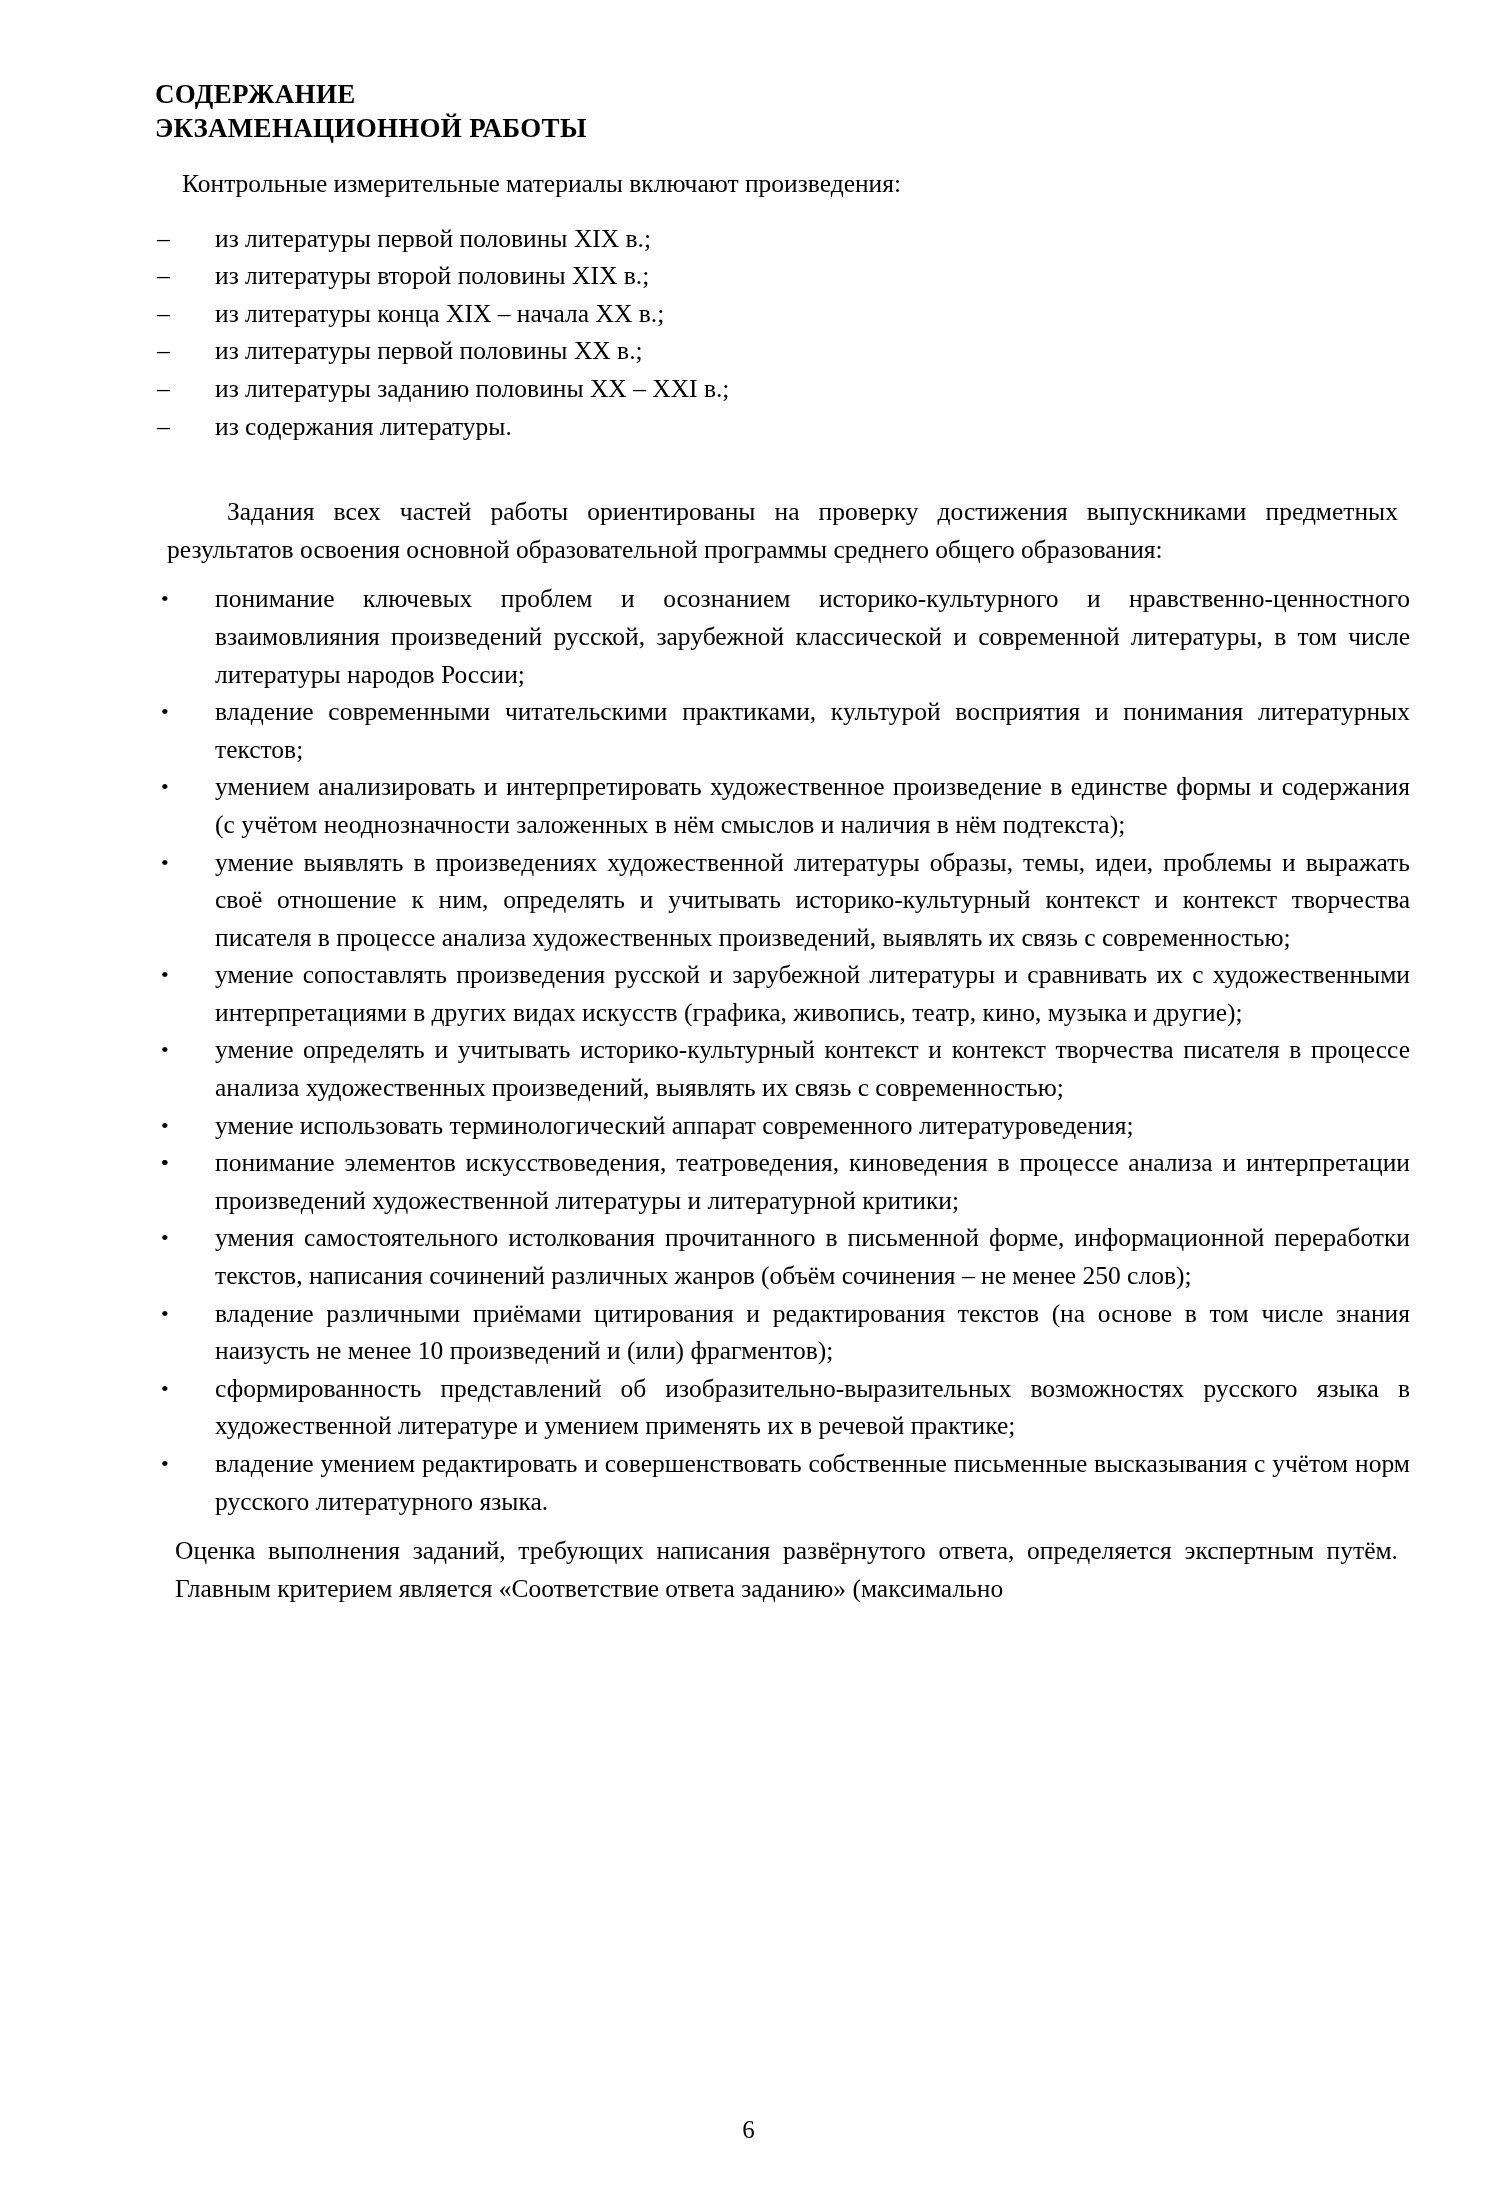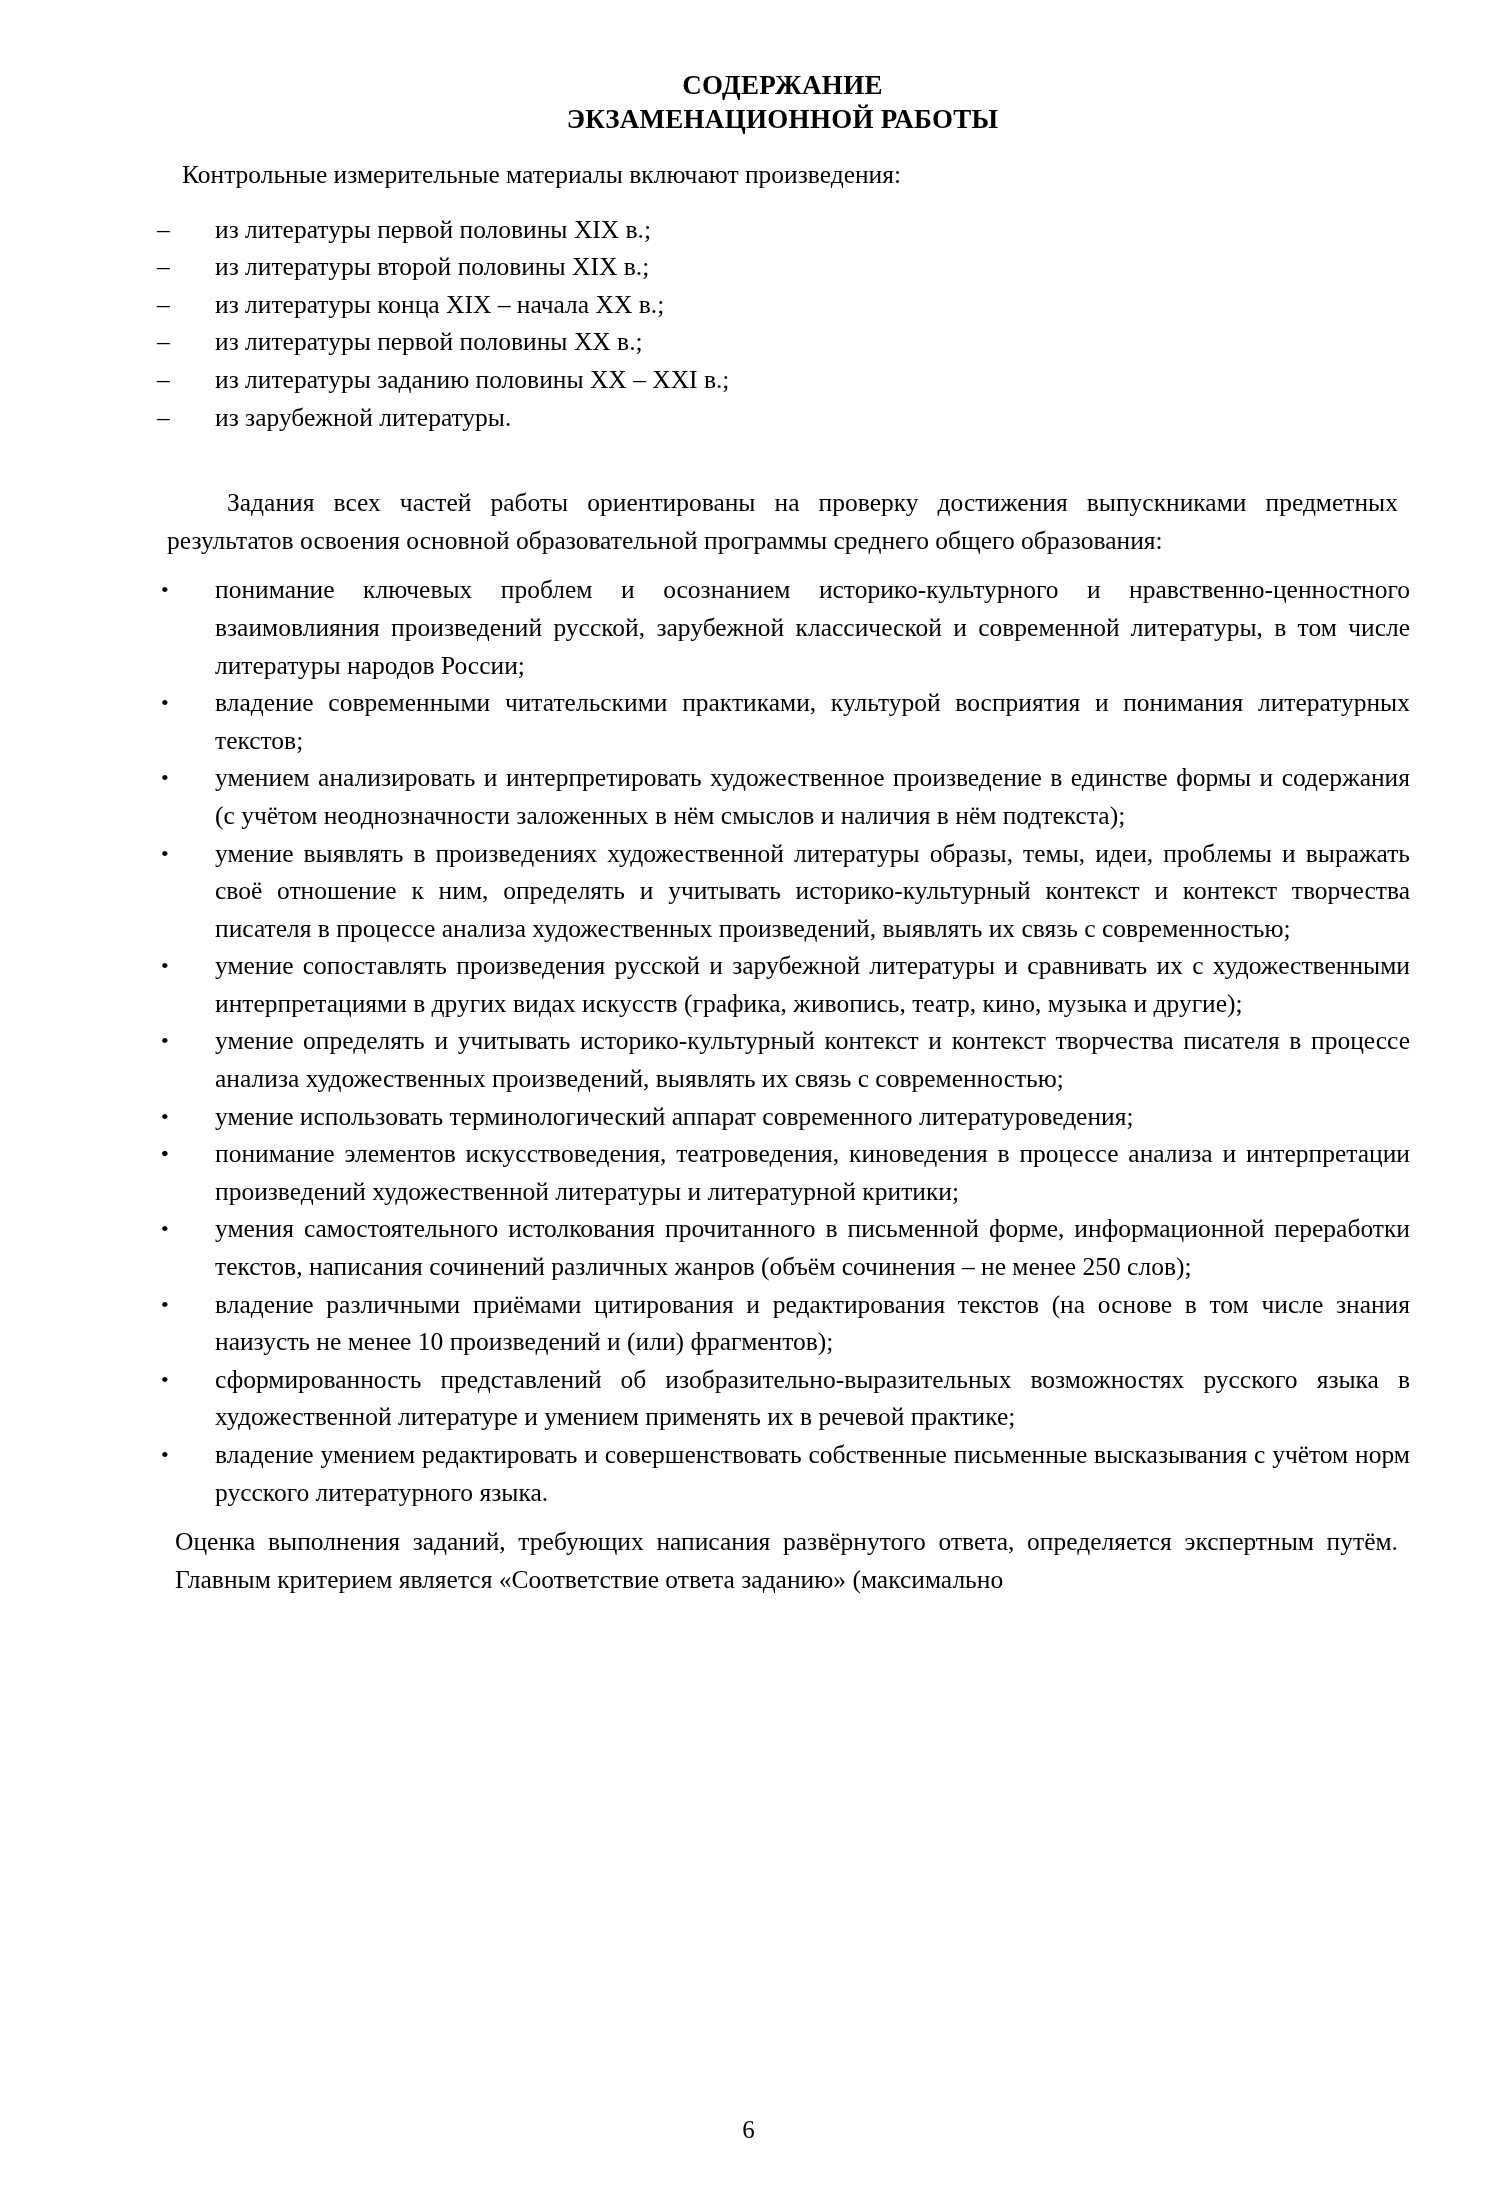--- a/index.html
+++ b/index.html
@@ -6,22 +6,22 @@
   body {
     width: 1497px; height: 2205px; position: relative; overflow: hidden;
     font-family: "Liberation Serif", "DejaVu Serif", serif;
     color: #000;
   }
   .page {
     position: absolute; left: 155px; top: 68px; width: 1255px;
     font-size: 25.5px; line-height: 37.6px;
   }
   .title {
-    text-align: center; font-weight: bold; font-size: 27px; line-height: 34px;
-    margin: 0 0 20px 0; letter-spacing: 0.3px;
+    font-weight: bold; font-size: 27px; line-height: 34px;
+    margin: 9px 0 20px 0; letter-spacing: 0.3px;
   }
   .title div { display: block; }
   .intro { text-indent: 2px; margin: 17px; padding-left: 8px; }
   ul.dash, ul.bullets { list-style: none; margin: 0; padding: 0; }
   ul.dash li { position: relative; padding-left: 60px; }
   ul.dash li .marker { position: absolute; left: 2px; top: 0; }
   .para { text-align: justify; text-indent: 60px; margin: 12px; }
   .gap { height: 36px; }
   ul.bullets li { position: relative; padding-left: 60px; text-align: justify; }
   ul.bullets li .marker { position: absolute; left: 6px; top: 0; font-size: 22px; }
@@ -40,21 +40,21 @@
   </div>
 
   <p class="intro">Контрольные измерительные материалы включают произведения:</p>
 
   <ul class="dash">
     <li><span class="marker">–</span><span>из литературы первой половины XIX в.;</span></li>
     <li><span class="marker">–</span><span>из литературы второй половины XIX в.;</span></li>
     <li><span class="marker">–</span><span>из литературы конца XIX – начала XX в.;</span></li>
     <li><span class="marker">–</span><span>из литературы первой половины XX в.;</span></li>
     <li><span class="marker">–</span><span>из литературы заданию половины XX – XXI в.;</span></li>
-    <li><span class="marker">–</span><span>из зарубежной литературы.</span></li>
+    <li><span class="marker">–</span><span>из содержания литературы.</span></li>
   </ul>
 
   <div class="gap"></div>
 
   <p class="para">Задания всех частей работы ориентированы на проверку достижения выпускниками предметных результатов освоения основной образовательной программы среднего общего образования:</p>
 
   <ul class="bullets">
     <li><span class="marker">•</span><span>понимание ключевых проблем и осознанием историко-культурного и нравственно-ценностного взаимовлияния произведений русской, зарубежной классической и современной литературы, в том числе литературы народов России;</span></li>
     <li><span class="marker">•</span><span>владение современными читательскими практиками, культурой восприятия и понимания литературных текстов;</span></li>
     <li><span class="marker">•</span><span>умением анализировать и интерпретировать художественное произведение в единстве формы и содержания (с учётом неоднозначности заложенных в нём смыслов и наличия в нём подтекста);</span></li>

